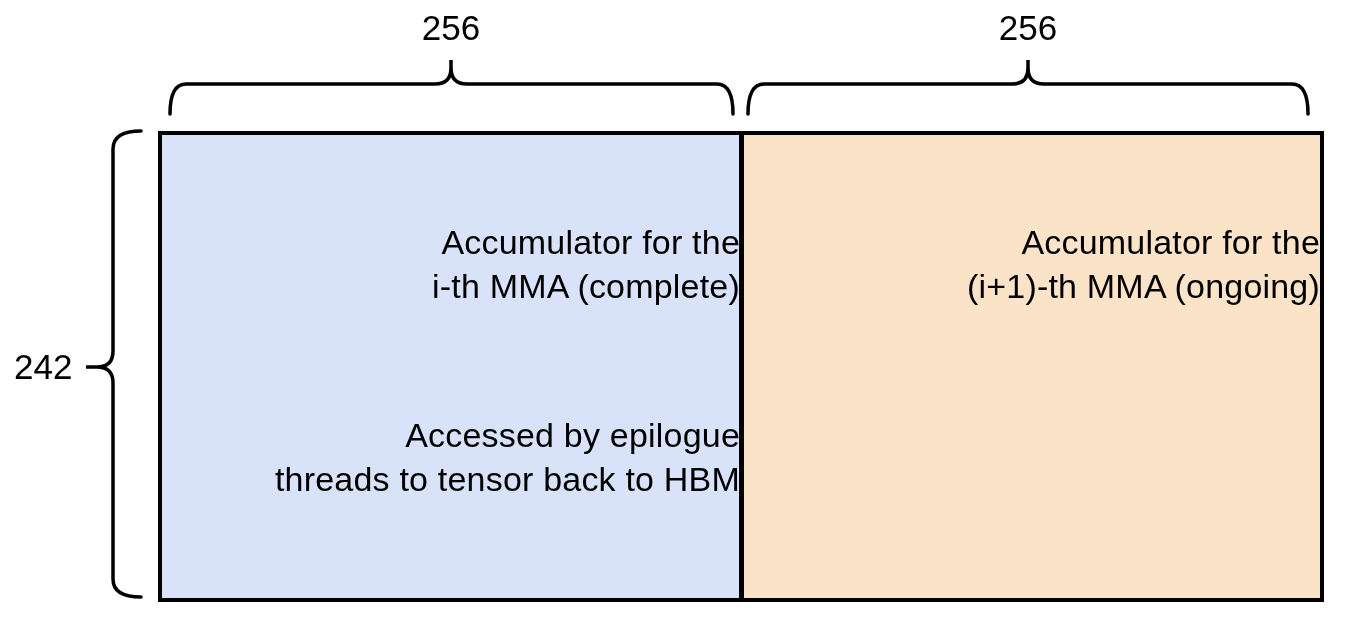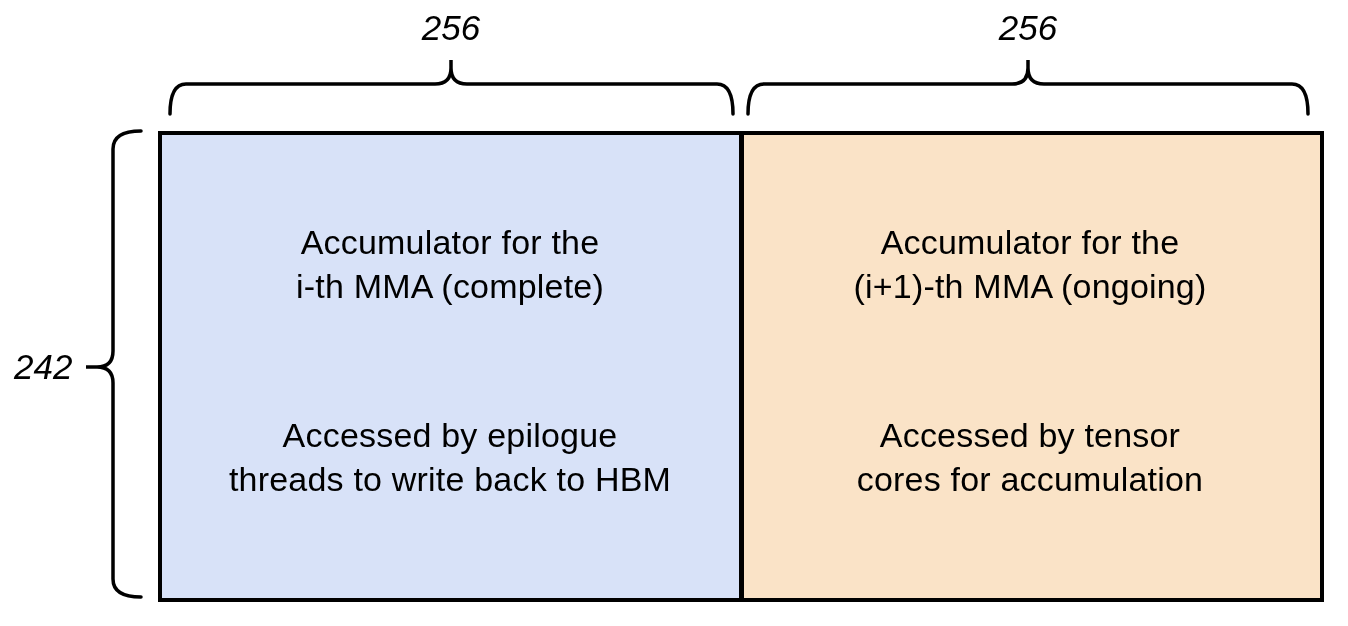--- a/index.html
+++ b/index.html
@@ -32,36 +32,35 @@
   .cell {
     flex: 1 1 0;
     position: relative;
   }
   .cell-left {
     border-right: 5px solid #000000;
   }
   .box-text {
     position: absolute;
     width: 580px;
-    text-align: center;
+    text-align: right;
     font-size: 34px;
     line-height: 44px;
     white-space: pre-line;
     letter-spacing: 0.2px;
   }
   .lb-title    { left: 160px; top: 220px; }
   .lb-subtitle { left: 160px; top: 413px; }
   .rb-title    { left: 740px; top: 220px; }
   .rb-subtitle { left: 740px; top: 413px; }
   .dim-label {
     position: absolute;
     font-size: 35px;
     line-height: 40px;
     white-space: nowrap;
-    font-style: italic;
   }
   .dim-top-left  { left: 451px;  top: 8px; transform: translateX(-50%); }
   .dim-top-right { left: 1028px; top: 8px; transform: translateX(-50%); }
   .dim-left      { left: 14px;   top: 347px; }
   svg.braces {
     position: absolute;
     inset: 0;
     pointer-events: none;
   }
 </style>
@@ -81,19 +80,17 @@
   <div class="dim-label dim-left">242</div>
 
   <div class="boxes">
     <div class="cell cell-left" style="background: rgb(216, 226, 248);"></div>
     <div class="cell cell-right" style="background: rgb(250, 227, 199);"></div>
   </div>
 
   <div class="box-text lb-title">Accumulator for the
 i-th MMA (complete)</div>
   <div class="box-text lb-subtitle">Accessed by epilogue
-threads to write back to HBM</div>
+threads to tensor back to HBM</div>
   <div class="box-text rb-title">Accumulator for the
 (i+1)-th MMA (ongoing)</div>
-  <div class="box-text rb-subtitle">Accessed by tensor
-cores for accumulation</div>
 
 </div>
 
 </body></html>

